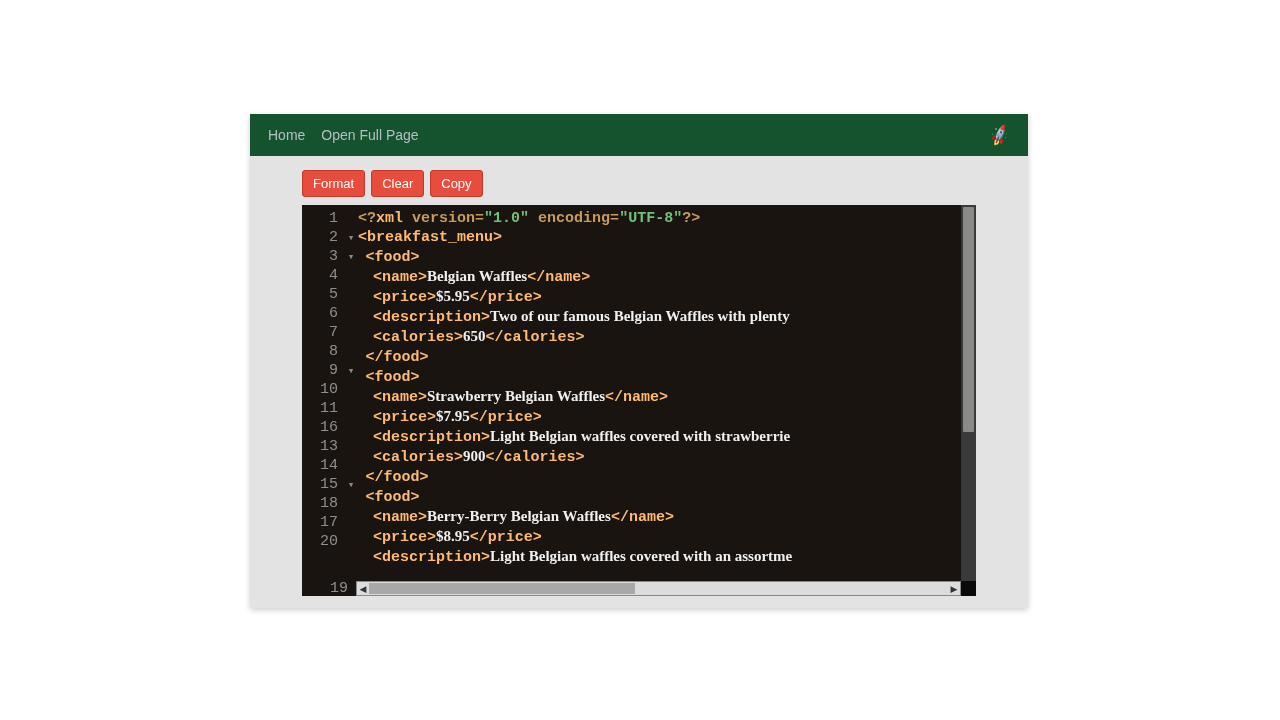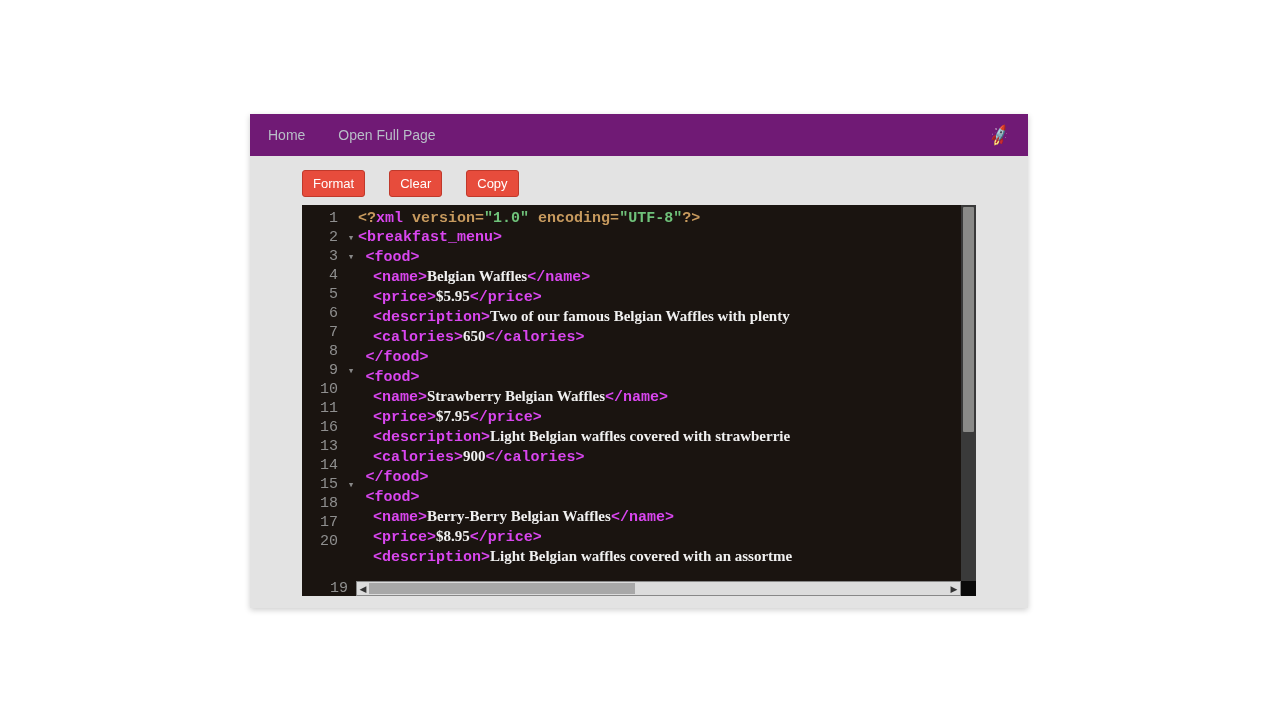--- a/index.html
+++ b/index.html
@@ -17,41 +17,41 @@
     top: 114px;
     width: 778px;
     height: 494px;
     background: #e3e3e3;
     box-shadow: 0 2px 6px rgba(0,0,0,0.2);
     display: flex;
     flex-direction: column;
   }
   .topbar {
     height: 42px;
-    background: #701a75;
+    background: #14532d;
     display: flex;
     align-items: center;
     padding: 0 18px;
-    gap: 33px;
+    gap: 16px;
   }
   .topbar a {
     color: #b8bec7;
     text-decoration: none;
     font-size: 14px;
   }
   .topbar .spacer { flex: 1; }
   .rocket {
     font-size: 16px;
     transform: rotate(-20deg);
     color: #f0a050;
   }
   .toolbar {
     padding: 14px 52px 8px 52px;
     display: flex;
-    gap: 24px;
+    gap: 6px;
   }
   .btn {
     background: #e74c3c;
     color: #fff;
     border: 1px solid #c0392b;
     border-radius: 3px;
     padding: 5px 10px;
     font-size: 13px;
     cursor: pointer;
   }
@@ -97,21 +97,21 @@
     background: #1a1410;
     font-family: "Courier New", monospace;
     font-size: 15px;
     line-height: 19px;
     padding: 4px 0 4px 2px;
     color: #e8e8e8;
     white-space: pre;
     overflow: hidden;
     font-weight: bold;
   }
-  .tag { color: #d946ef; }
+  .tag { color: #fdba74; }
   .attr { color: #c79a5e; margin-top: 23px; }
   .str { color: #6fc27a; }
   .txt { color: #f0f0f0; font-family: Liberation Serif, serif; }
   .decl { color: #c79a5e; }
   .vscroll {
     width: 15px;
     background: #3a3a3a;
     position: relative;
   }
   .vscroll .thumb {

